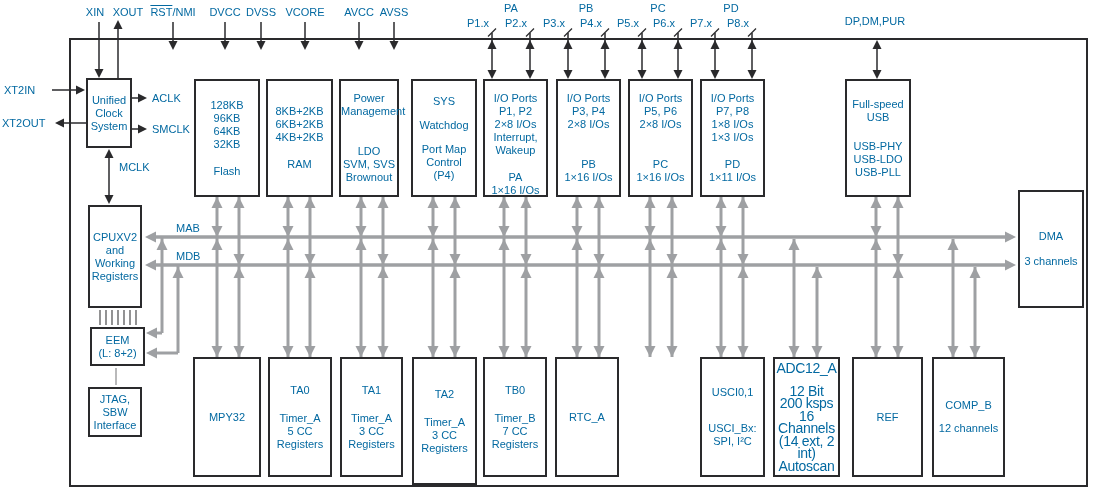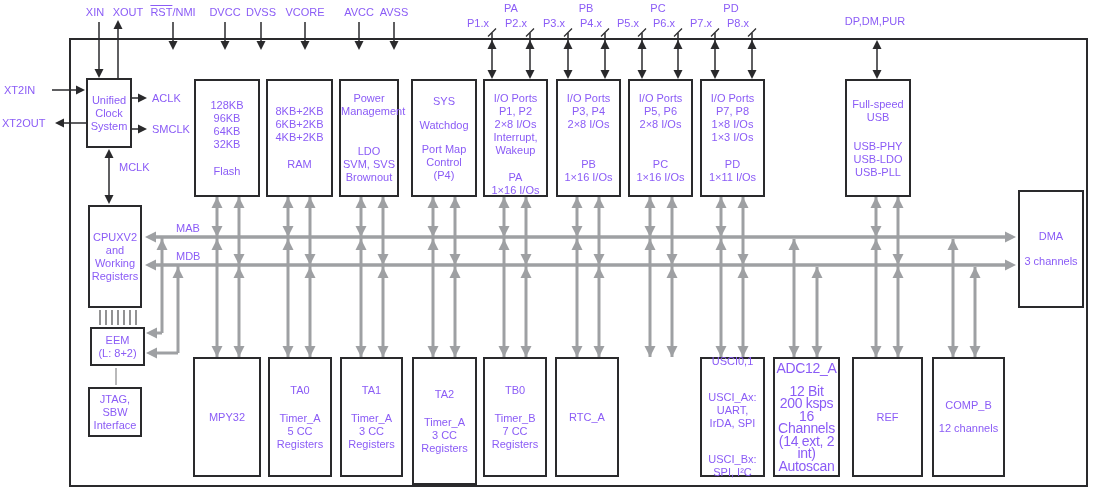--- a/index.html
+++ b/index.html
@@ -1,18 +1,18 @@
 <!DOCTYPE html>
 <html><head>
 <meta charset="utf-8">
 <style>
   html,body{margin:0;padding:0;background:#fff;}
   #stage{
     position:relative;width:1100px;height:494px;background:#fff;
-    font-family:"Liberation Sans", sans-serif;color:#8b5cf6;overflow:hidden;
+    font-family:"Liberation Sans", sans-serif;color:#0369a1;overflow:hidden;
   }
   #chip-border{
     position:absolute;left:69px;top:38px;width:1019px;height:449px;
     border:2px solid #2a2a2c;box-sizing:border-box;background:#fff;z-index:0;
   }
   #wires{position:absolute;left:0;top:0;width:1100px;height:494px;z-index:1;pointer-events:none;}
   .blk{
     position:absolute;background:#fff;border:2px solid #2a2a2c;box-sizing:border-box;
     display:flex;flex-direction:column;align-items:center;justify-content:center;
     text-align:center;font-size:11px;line-height:13px;gap:14px;z-index:2;
@@ -373,23 +373,20 @@
       <span class="grp">TB0</span>
       <span class="grp">Timer_B
 7 CC
 Registers</span>
     </div>
   <div class="blk" style="left:555px;top:357px;width:64px;height:120px">
       <span class="grp">RTC_A</span>
     </div>
   <div class="blk g9" style="left:700px;top:357px;width:65px;height:120px">
       <span class="grp">USCI0,1</span>
-      <span class="grp">USCI_Ax:
-UART,
-IrDA, SPI</span>
       <span class="grp">USCI_Bx:
 SPI, I²C</span>
     </div>
   <div class="blk g10 tight" style="left:773px;top:357px;width:67px;height:120px">
       <span class="grp">ADC12_A</span>
       <span class="grp">12 Bit
 200 ksps
 16 Channels
 (14 ext, 2 int)
 Autoscan</span>

